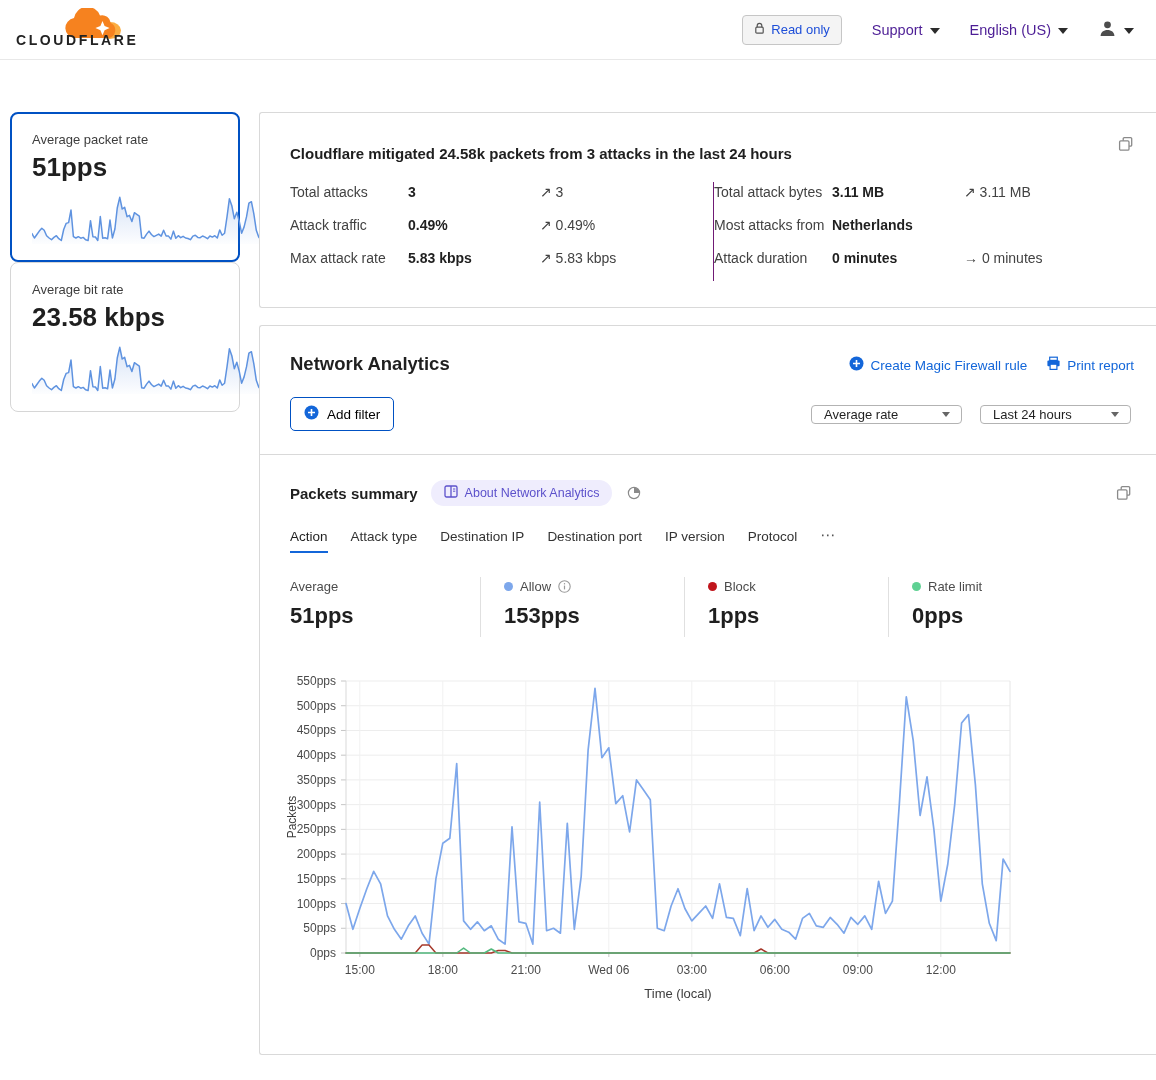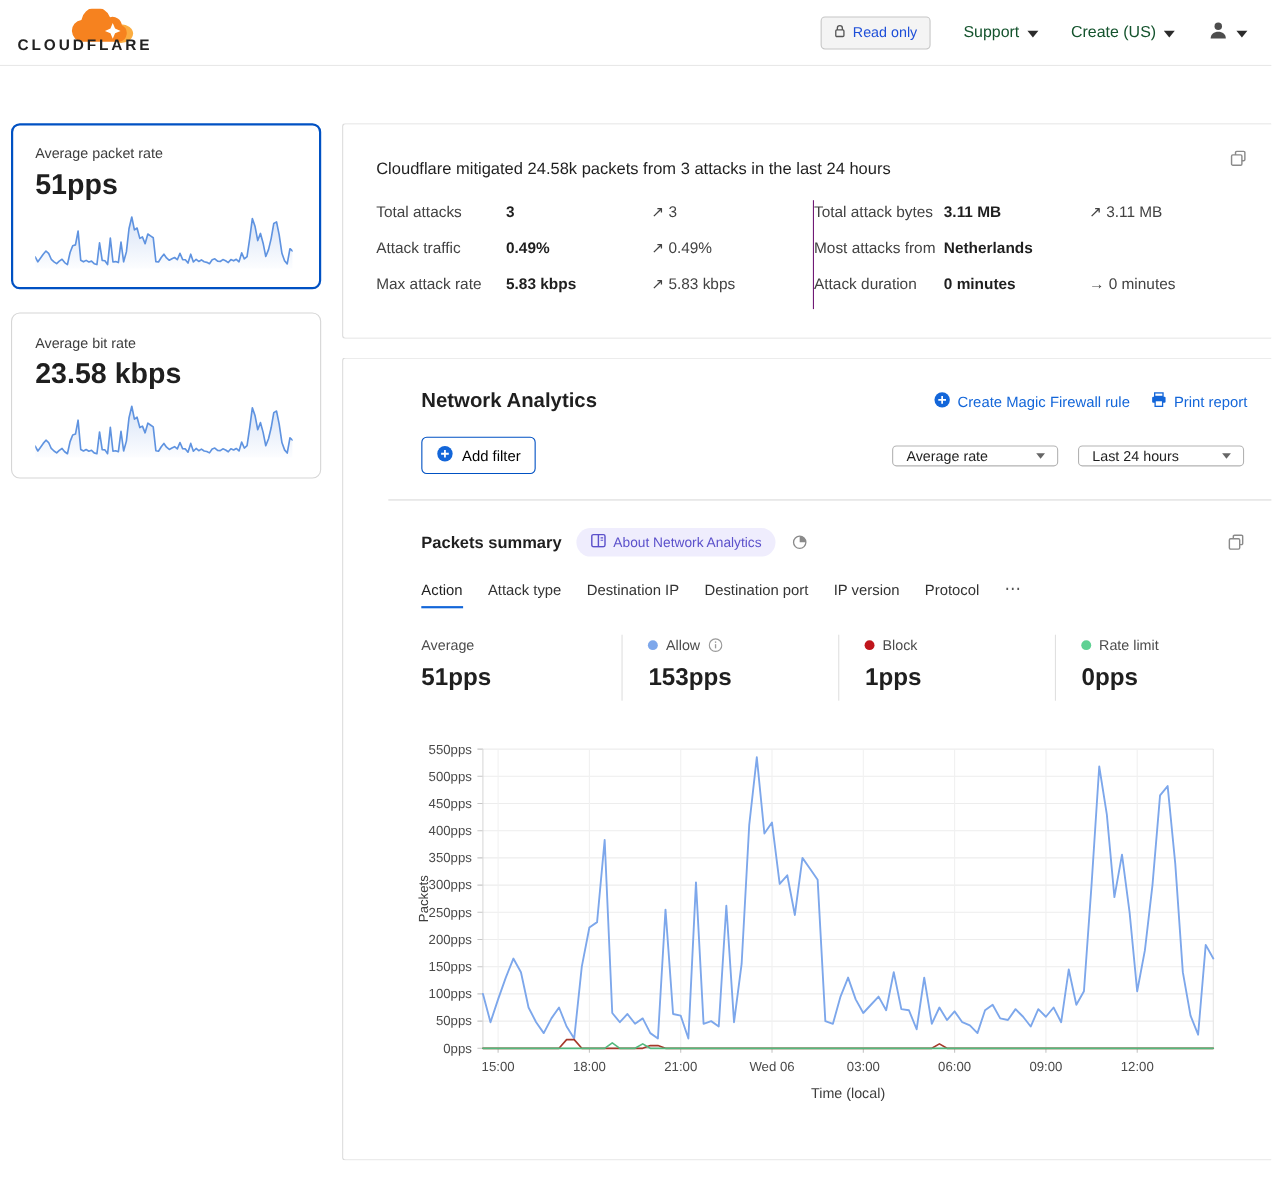--- a/index.html
+++ b/index.html
@@ -14,51 +14,51 @@
   
   .header{ height:60px; border-bottom:1px solid #e8e8e8; display:flex;
     justify-content:space-between; align-items:center; padding:0 22px 0 16px; }
   .brand{ position:relative; width:118px; height:48px; cursor:pointer; }
   .brand-word{ position:absolute; left:0; bottom:6px; font-size:14px; font-weight:700;
     letter-spacing:2.6px; color:#222; }
   .brand-cloud{ position:absolute; left:48px; top:2px; }
   .hdr-right{ display:flex; align-items:center; gap:30px; }
   .readonly-badge{ display:flex; align-items:center; gap:6px; background:#f4f4f4;
     border:1px solid #c6c6c6; border-radius:4px; padding:6px 11px; font-size:13px; color:#1d4ed8; }
-  .hdr-item{ display:flex; align-items:center; gap:7px; font-size:14.5px; color:#14532d; cursor:pointer; }
+  .hdr-item{ display:flex; align-items:center; gap:7px; font-size:14.5px; color:#4c1d95; cursor:pointer; }
   .caret{ width:0; height:0; border-left:5px solid transparent; border-right:5px solid transparent;
     border-top:6px solid #2b2b2b; margin-top:2px; }
 
   
   .page{ display:flex; gap:19px; padding:52px 0 0 10px; align-items:flex-start; }
-  aside{ width:282px; flex:none; display:flex; flex-direction:column; gap:21px; }
+  aside{ width:230px; flex:none; display:flex; flex-direction:column; }
   main{ flex:1; min-width:0; }
 
   
   .metric-card{ border:1px solid #d6d6d6; border-radius:8px; background:#fff;
     padding:19px 21px 12px; cursor:pointer; }
   .metric-card.selected{ border:2px solid #0051c3; padding:18px 20px 11px; }
   .metric-label{ font-size:13px; color:#3d3d3d; }
   .metric-value{ font-size:26px; font-weight:700; color:#1f1f1f; margin:5px 0 8px; }
 
   
   .panel{ border:1px solid #d9d9d9; border-right:none; border-radius:3px 0 0 3px; background:#fff; }
   .panel-summary{ padding:21px 20px 26px 30px; }
   .summary-title-row{ display:flex; justify-content:space-between; align-items:flex-start; }
-  .summary-title{ font-size:15px; font-weight:400; color:#1f1f1f; padding-top:11px; }
+  .summary-title{ font-size:15px; font-weight:700; color:#1f1f1f; padding-top:11px; }
   .icon-btn{ cursor:pointer; padding:2px; line-height:0; }
   .summary-grid{ display:flex; margin-top:20px; }
   .sum-col{ width:50%; }
   .sum-col.right{ border-left:1px solid #701a75; }
   .sum-row{ display:flex; font-size:14px; line-height:20px; margin-bottom:13px; }
   .sum-label{ width:118px; flex:none; color:#424242; }
   .sum-value{ width:132px; flex:none; font-weight:700; color:#1f1f1f; }
   .sum-delta{ color:#424242; }
 
-  .panel-analytics{ margin-top:17px; min-height:730px;padding-left:41px; }
+  .panel-analytics{ margin-top:17px; min-height:730px; }
   .na-header{ padding:27px 22px 0 30px; display:flex; justify-content:space-between; align-items:flex-start; }
   .na-title{ font-size:18.5px; font-weight:700; color:#1f1f1f; }
   .na-links{ display:flex; gap:19px; align-items:center; margin-top:3px; }
   .na-link{ display:flex; align-items:center; gap:6px; color:#1366d9; font-size:13.5px; cursor:pointer; }
   .na-controls{ display:flex; justify-content:space-between; align-items:center; padding:22px 25px 23px 30px; }
   .add-filter{ display:flex; align-items:center; gap:8px; border:1px solid #0051c3; color:#000000;
     background:#fff; border-radius:5px; padding:7px 13px; font-size:13.5px; cursor:pointer; }
   .selects{ display:flex; gap:18px; }
   .select{ width:151px; height:19px; border:1px solid #b3b3b3; border-radius:4px; background:#fff;
     display:flex; align-items:center; justify-content:space-between; padding:0 11px 0 12px;
@@ -108,21 +108,21 @@
           <rect x="1.8" y="5.2" width="7.4" height="6" rx="1" fill="none" stroke="#555" stroke-width="1.2"></rect>
         </svg>
       </span>
       <span>Read only</span>
     </div>
     <div class="hdr-item">
       <span>Support</span>
       <span class="caret"></span>
     </div>
     <div class="hdr-item">
-      <span>Create (US)</span>
+      <span>English (US)</span>
       <span class="caret"></span>
     </div>
     <div class="hdr-item">
       <span>
         <svg width="19" height="19" viewBox="0 0 19 19">
           <circle cx="9.5" cy="5.8" r="3.4" fill="#4d4d4d"></circle>
           <path d="M2.6 17c0-3.9 3.1-6.1 6.9-6.1s6.9 2.2 6.9 6.1z" fill="#4d4d4d"></path>
         </svg>
       </span>
       <span class="caret"></span>

